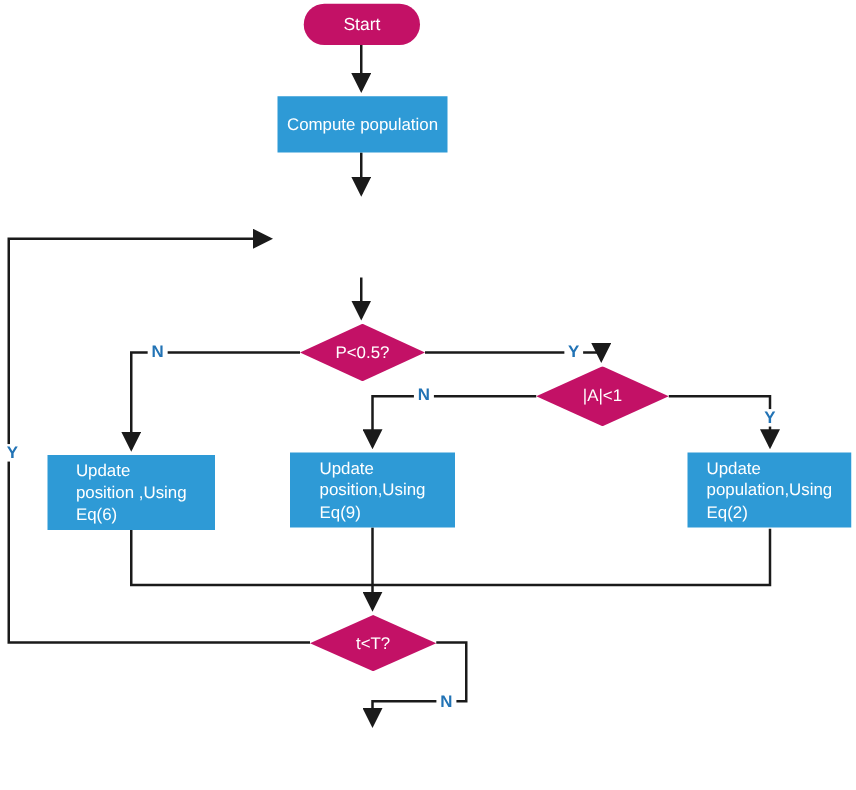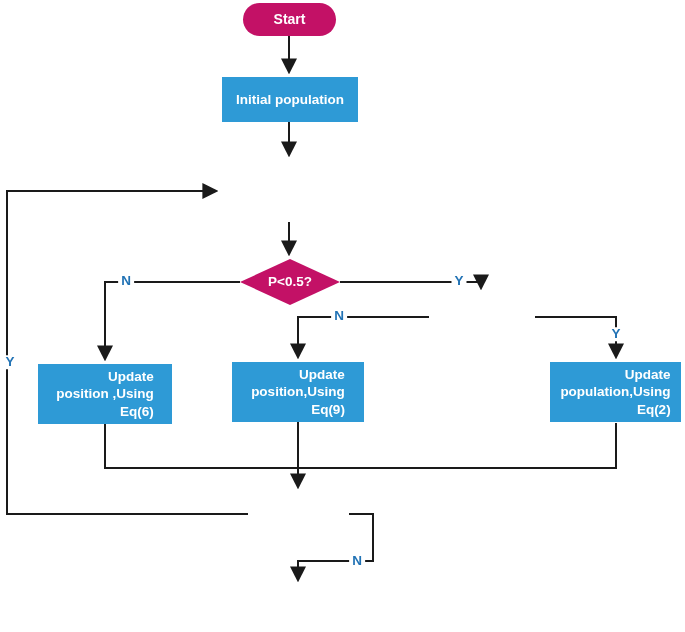--- a/index.html
+++ b/index.html
@@ -23,23 +23,23 @@
   .wires path {
     stroke: #1a1a1a;
     stroke-width: 2;
     fill: none;
   }
   .node {
     position: absolute;
     display: flex;
     align-items: center;
     justify-content: center;
-    text-align: right;
+    text-align: left;
     color: #ffffff;
-    font-weight: bold;
+    font-weight: normal;
     box-sizing: border-box;
   }
   .node .node-label {
     white-space: pre-line;
     line-height: 1.28;
   }
   .pill {
     background: #c31166;
     border-radius: 21px;
     font-size: 14px;
@@ -86,47 +86,53 @@
     <path d="M298 422 V487" marker-end="url(#arw)"></path>
     <path d="M248 514 H7 V191 H216" marker-end="url(#arw)"></path>
     <path d="M349 514 H373 V561 H298 V580" marker-end="url(#arw)"></path>
   </svg>
 
   <div class="node pill" style="left:243px; top:3px; width:93px; height:33px;">
     <span class="node-label">Start</span>
   </div>
 
   <div class="node box" style="left:222px; top:77px; width:136px; height:45px;">
-    <span class="node-label">Initial population</span>
+    <span class="node-label">Compute population</span>
   </div>
 
 
   <div class="node diamond" style="left:240px; top:259px; width:100px; height:46px;">
     <span class="node-label">P&lt;0.5?</span>
   </div>
 
+  <div class="node diamond" style="left:429px; top:293px; width:106px; height:48px;">
+    <span class="node-label">|A|&lt;1</span>
+  </div>
 
   <div class="node box" style="left:38px; top:364px; width:134px; height:60px;">
     <span class="node-label">Update
 position ,Using
 Eq(6)</span>
   </div>
 
   <div class="node box" style="left:232px; top:362px; width:132px; height:60px;">
     <span class="node-label">Update
 position,Using
 Eq(9)</span>
   </div>
 
   <div class="node box" style="left:550px; top:362px; width:131px; height:60px;">
     <span class="node-label">Update
 population,Using
 Eq(2)</span>
   </div>
 
+  <div class="node diamond" style="left:248px; top:492px; width:101px; height:45px;">
+    <span class="node-label">t&lt;T?</span>
+  </div>
 
 
   <span class="edge-label" style="left:126px; top:281px;">N</span>
   <span class="edge-label" style="left:459px; top:281px;">Y</span>
   <span class="edge-label" style="left:339px; top:316px;">N</span>
   <span class="edge-label" style="left:616px; top:334px;">Y</span>
   <span class="edge-label" style="left:10px; top:362px;">Y</span>
   <span class="edge-label" style="left:357px; top:561px;">N</span>
 
 </div>

